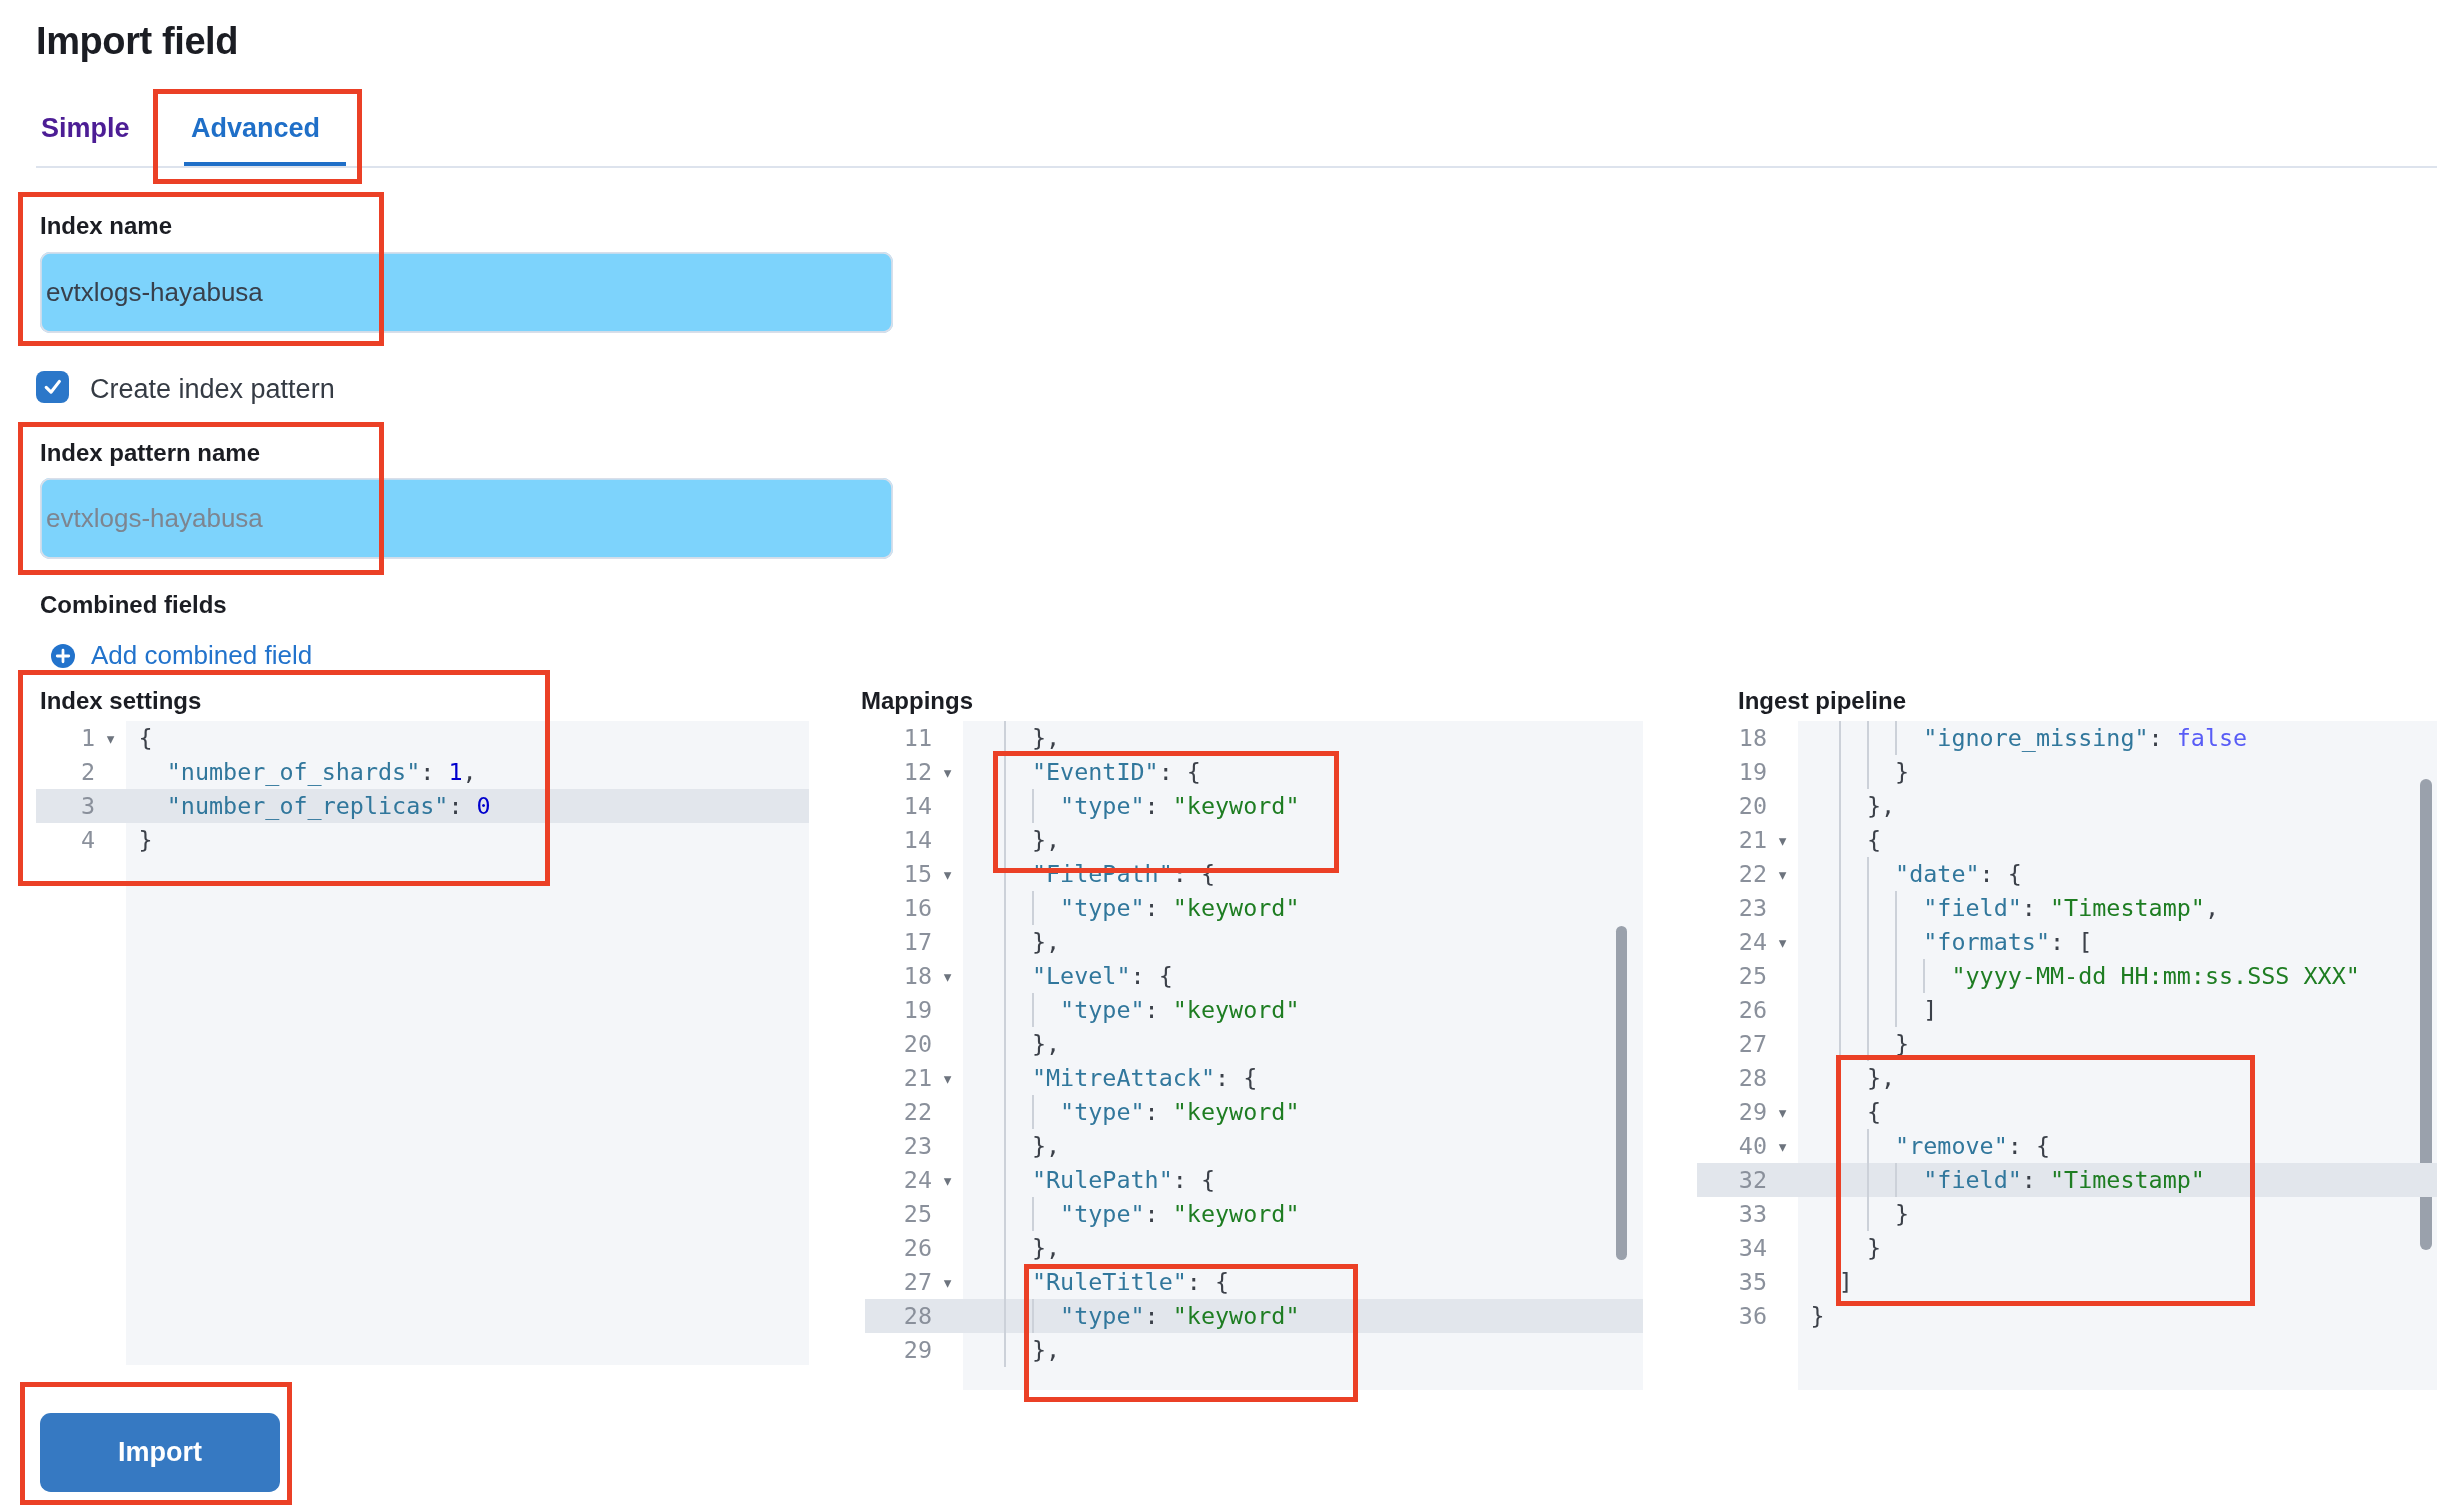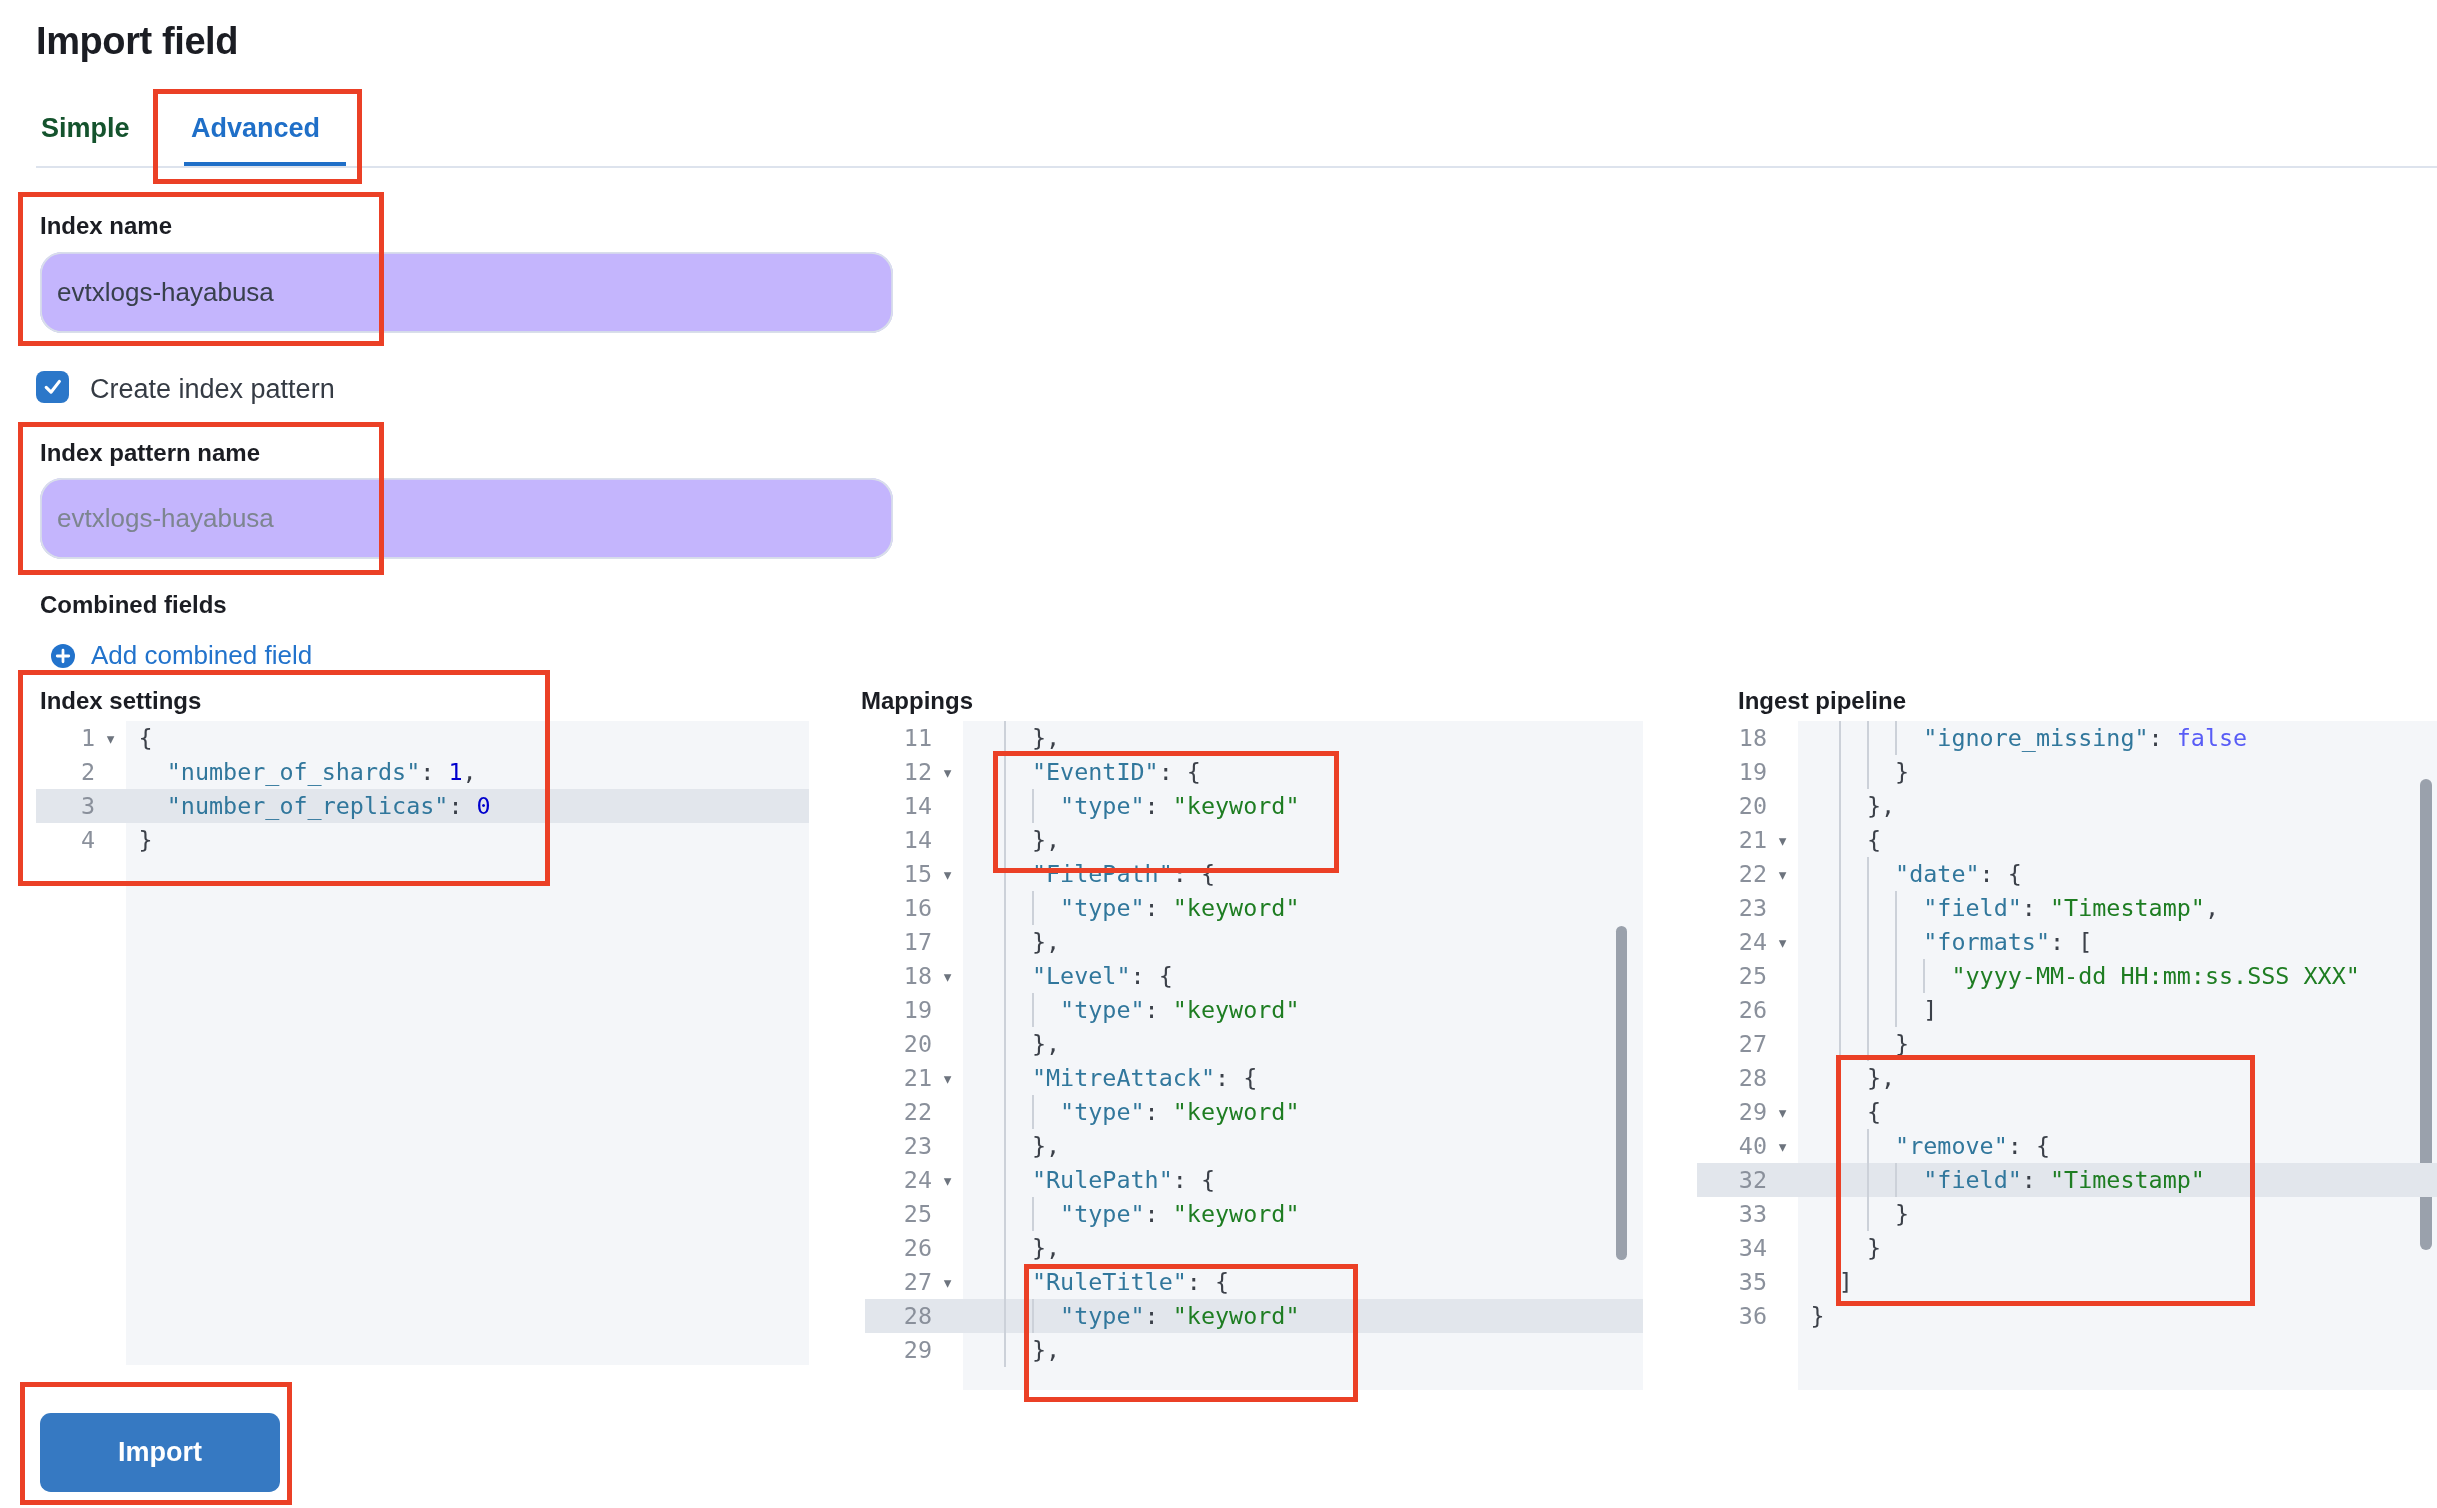--- a/index.html
+++ b/index.html
@@ -7,35 +7,35 @@
     --k:#31779c; --s:#1e7d22; --n:#0000cd; --b:#585cf6;
     --ink:#1b1d23; --text:#353b44; --codebg:#f4f6f9; --active:#e2e6ec;
   }
   *{box-sizing:border-box;margin:0;padding:0}
   html,body{background:#fff}
   body{font-family:"Liberation Sans",sans-serif;width:2438px;height:1508px;position:relative;overflow:hidden}
   .abs{position:absolute}
 
   .title{left:36px;top:20px;font-size:38px;font-weight:700;color:var(--ink);letter-spacing:-0.4px}
 
-  .tab{top:113px;font-size:27px;font-weight:600;color:#14532d;cursor:pointer}
+  .tab{top:113px;font-size:27px;font-weight:600;color:#4c1d95;cursor:pointer}
   .tab-simple{left:41px}
   .tab-advanced{left:191px;color:var(--tabblue)}
   .tab-underline{left:184px;top:162px;width:162px;height:5.4px;background:var(--tabblue)}
   .divider{left:36px;top:166px;width:2402px;height:1.8px;background:#dde3ed}
 
   .field-label{font-size:24px;font-weight:600;color:var(--ink)}
   .lbl-index-name{left:40px;top:212px}
   .lbl-index-pattern{left:40px;top:439px}
   .lbl-combined{left:40px;top:591px}
   .ed-label{top:687px;font-size:24px;font-weight:600;color:var(--ink);position:absolute}
 
-  .text-input{left:40px;width:853px;height:81px;border:none;border-radius:22px;background:#c4b5fd;
+  .text-input{left:40px;width:853px;height:81px;border:none;border-radius:10px;background:#7dd3fc;
     box-shadow:inset 0 0 0 1.8px #d9dfea, inset 0 -3.6px 0 -1.8px #cdd5e2;
-    font-family:"Liberation Sans",sans-serif;font-size:26px;color:#38404c;padding:0 17px;outline:none}
+    font-family:"Liberation Sans",sans-serif;font-size:26px;color:#38404c;padding:0 6px;outline:none}
   .input-1{top:252px}
   .input-2{top:478px}
   .text-input::placeholder{color:#7d8590;opacity:1}
 
   .checkbox{left:36px;top:371px;width:33px;height:32px;border-radius:8px;background:var(--cbblue);
     display:flex;align-items:center;justify-content:center;cursor:pointer}
   .cb-label{left:90px;top:374px;font-size:27px;color:var(--text)}
 
   .add-link{left:51px;top:640px;display:flex;align-items:center;gap:16px;cursor:pointer}
   .add-link .txt{font-size:26px;font-weight:500;color:var(--blue)}

